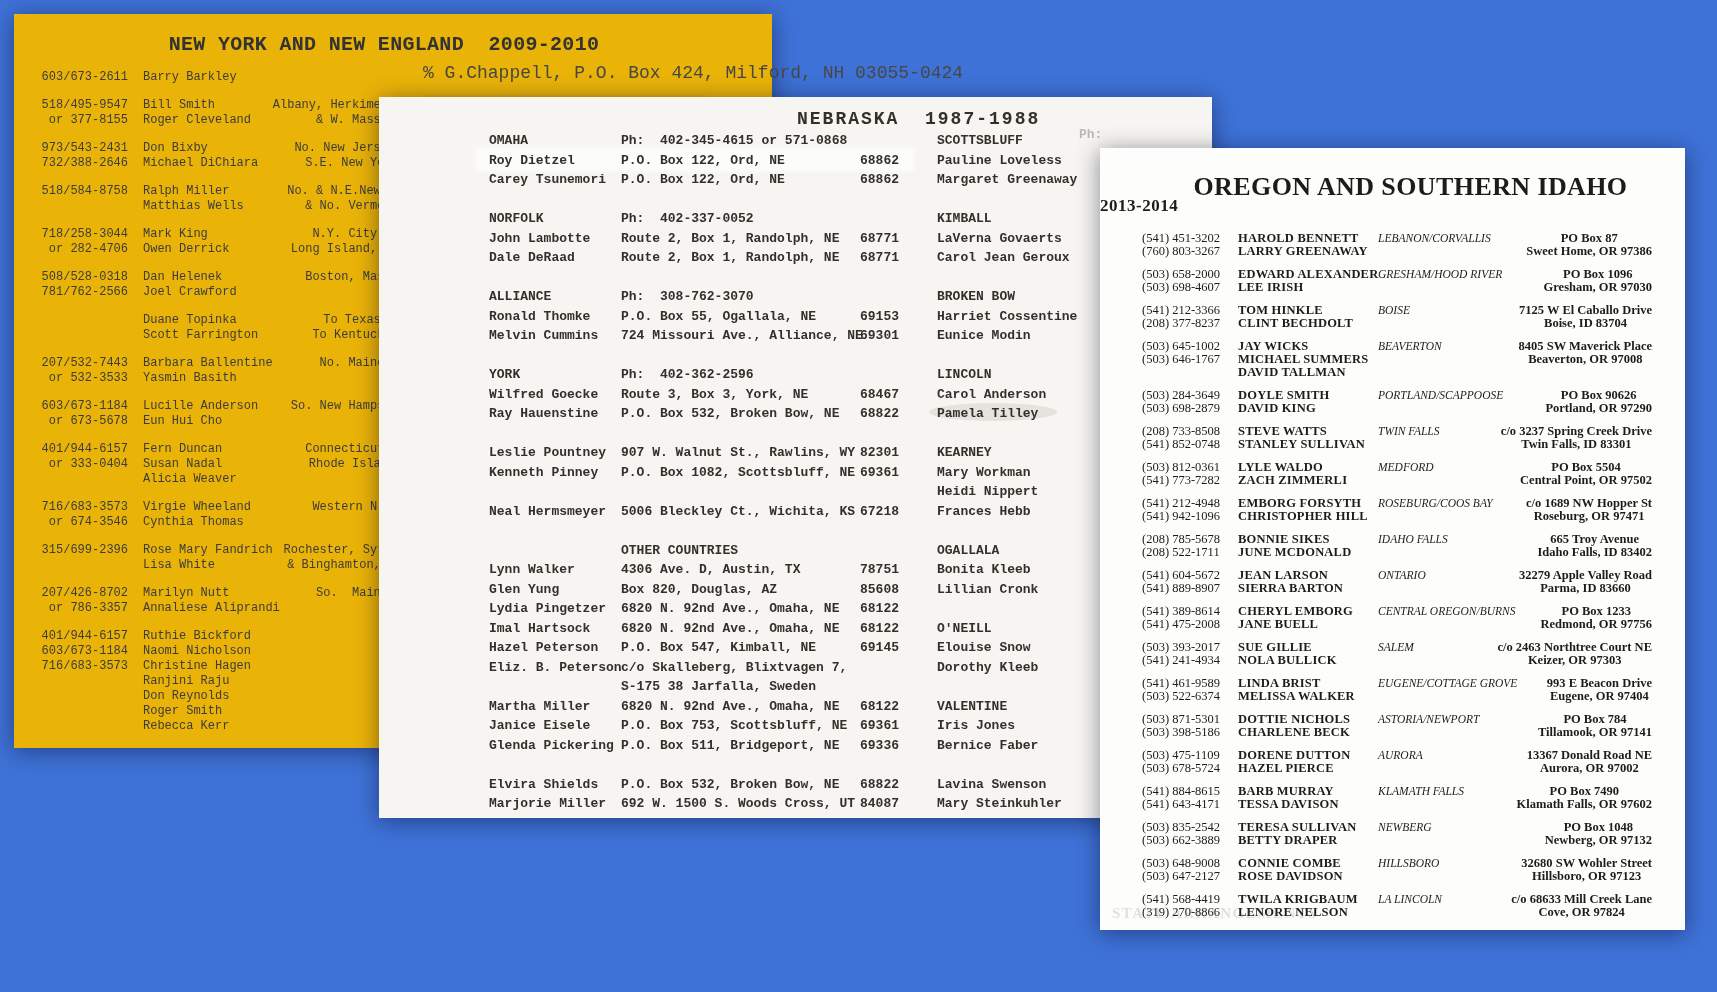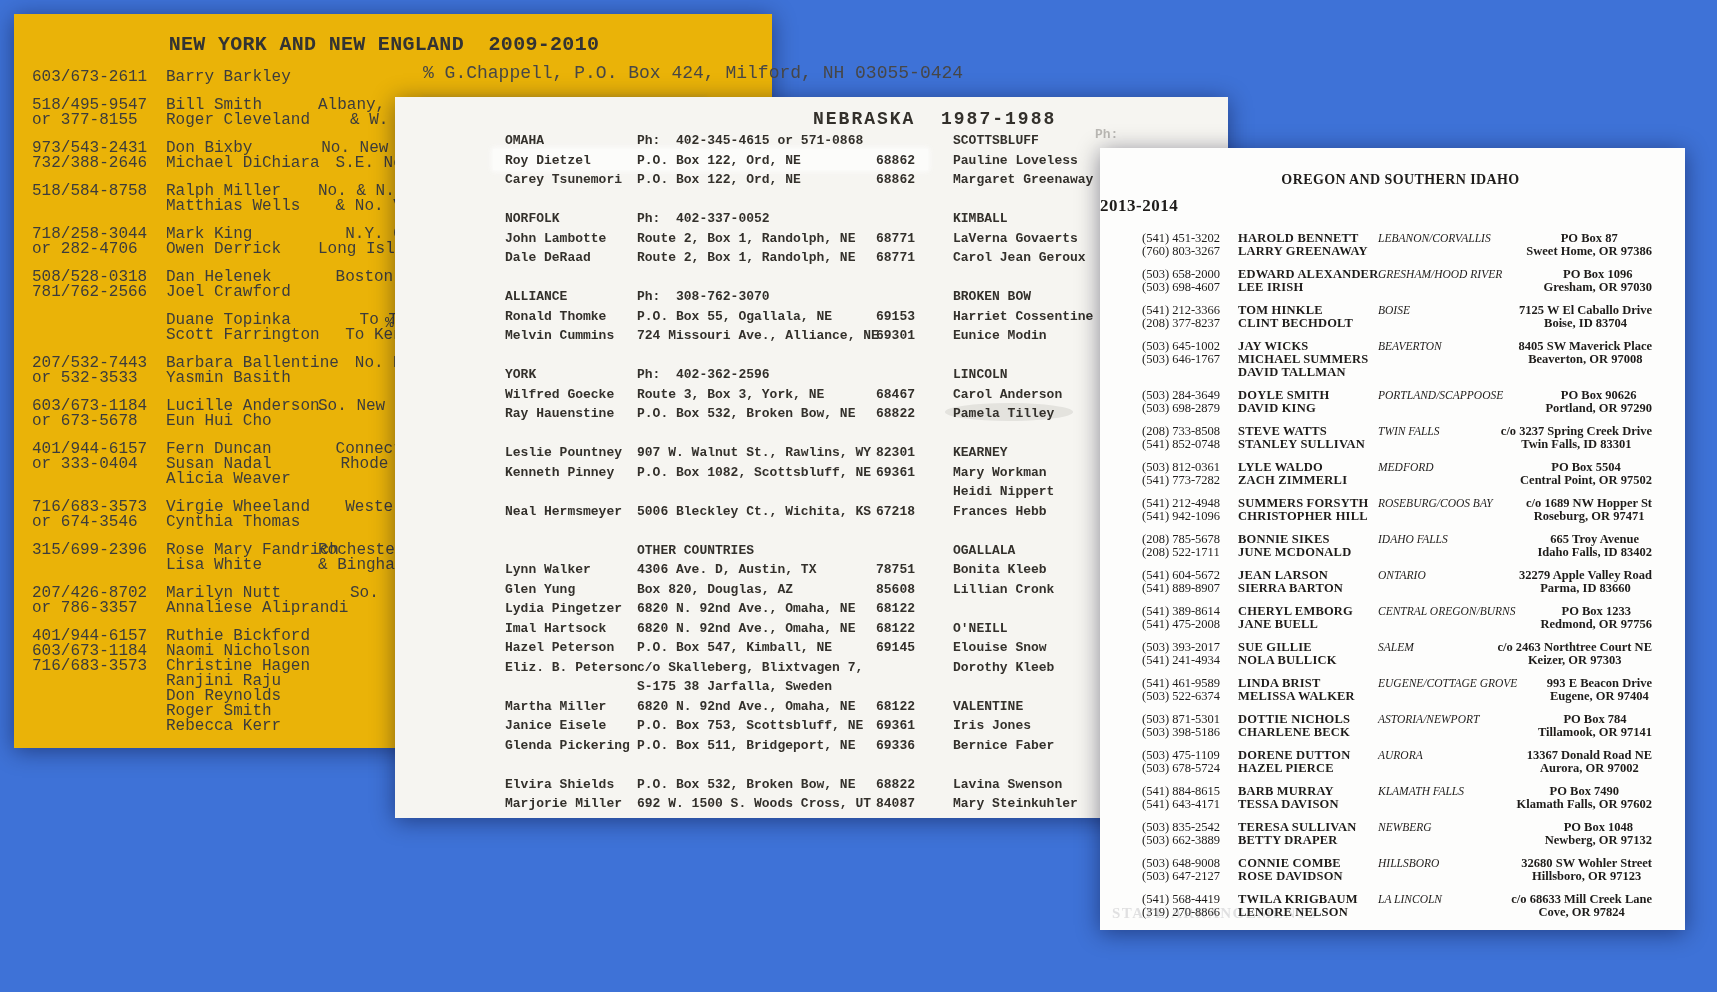--- a/index.html
+++ b/index.html
@@ -9,50 +9,50 @@
 
   
   .page.ny{left:14px;top:14px;width:758px;height:734px;background:#eab308;z-index:1;
            font-family:Liberation Mono, monospace;color:#3c3c3c;}
   .ny-title{position:absolute;top:19px;left:0;width:740px;text-align:center;
             font-size:20px;font-weight:bold;color:#333;letter-spacing:.3px;}
   .ny-care{position:absolute;left:409px;top:49px;font-size:18px;color:#474747;}
   .ny-streak{position:absolute;left:408px;top:82px;width:285px;height:9px;
              background:rgba(110,110,110,.14);filter:blur(2px);}
   .ny-rows{position:absolute;left:18px;top:56px;}
-  .ny-row{display:flex;margin-bottom:13px;font-size:16px;line-height:15px;gap:23px;}
+  .ny-row{display:flex;margin-bottom:13px;font-size:12px;line-height:15px;}
   .ny-phones{width:96px;text-align:right;white-space:pre;}
   .ny-names{width:120px;margin-left:15px;white-space:pre;}
   .ny-region{width:160px;margin-left:9px;text-align:center;white-space:pre;}
   .ny-frag{position:absolute;left:371px;top:301px;font-size:14.5px;}
 
   
-  .page.ne{left:395px;top:97px;width:833px;height:721px;background:#f6f5f1;z-index:2;
+  .page.ne{left:379px;top:97px;width:833px;height:721px;background:#f6f5f1;z-index:2;
            font-family:"Liberation Mono","DejaVu Sans Mono",monospace;color:#33302b;}
   .ne-title{position:absolute;left:418px;top:12px;font-size:18px;font-weight:bold;
             letter-spacing:2px;white-space:pre;}
   .ne-ghost{position:absolute;left:700px;top:30px;font-size:13px;font-weight:bold;opacity:.3;}
   .ne-grid{position:absolute;left:0;top:35px;width:100%;}
   .ne-line{position:relative;height:19.5px;line-height:17px;font-size:13px;font-weight:bold;white-space:pre;}
   .ne-name{position:absolute;left:110px;}
   .ne-addr{position:absolute;left:242px;}
   .ne-zip{position:absolute;left:460px;width:60px;text-align:right;}
   .ne-right{position:absolute;left:558px;}
   .ne-wo{position:absolute;left:98px;top:52px;width:435px;height:21px;
          background:rgba(253,253,252,.85);box-shadow:0 0 5px 2px rgba(253,253,252,.8);}
   .ne-smudge{position:absolute;left:550px;top:306px;width:128px;height:18px;
              background:rgba(70,64,55,.10);border-radius:50%;}
   .ne-grid, .ne-title, .ne-ghost{z-index:2;}
   .ne-wo,.ne-smudge{z-index:1;}
 
   
   .page.or{left:1100px;top:148px;width:585px;height:782px;background:#fdfdfc;z-index:3;
            font-family:"Liberation Serif",serif;color:#1e1c1a;}
-  .or-title1{position:absolute;top:24px;left:8px;width:100%;text-align:center;
-             font-size:14px;font-weight:bold;letter-spacing:.4px;}
+  .or-title1{position:absolute;top:24px;left:18px;width:100%;text-align:center;
+             font-size:26px;font-weight:bold;letter-spacing:.4px;}
   .or-title2{position:absolute;top:48px;left:0;width:100%;text-align:left;
              font-size:17px;font-weight:bold;letter-spacing:.5px;}
   .or-rows{position:absolute;left:0;top:84px;width:100%;}
   .or-row{position:relative;display:flex;margin-bottom:10px;font-size:12.5px;line-height:13px;}
   .or-phones{margin-left:42px;width:96px;white-space:pre;}
   .or-names{width:140px;font-weight:bold;letter-spacing:.2px;white-space:pre;}
   .or-region{width:140px;font-style:italic;font-size:11.5px;white-space:pre;}
   .or-addr{position:absolute;right:33px;top:0;text-align:center;font-weight:bold;white-space:pre;}
   .or-ghost{position:absolute;left:12px;top:757px;font-size:15px;font-weight:bold;
             color:rgba(95,95,105,.18);letter-spacing:1.5px;}
@@ -225,21 +225,21 @@
           <div class="or-addr"><div>c/o 3237 Spring Creek Drive</div><div>Twin Falls, ID 83301</div></div>
         </div>
         <div class="or-row">
           <div class="or-phones"><div>(503) 812-0361</div><div>(541) 773-7282</div></div>
           <div class="or-names"><div>LYLE WALDO</div><div>ZACH ZIMMERLI</div></div>
           <div class="or-region">MEDFORD</div>
           <div class="or-addr"><div>PO Box 5504</div><div>Central Point, OR 97502</div></div>
         </div>
         <div class="or-row">
           <div class="or-phones"><div>(541) 212-4948</div><div>(541) 942-1096</div></div>
-          <div class="or-names"><div>SUMMERS FORSYTH</div><div>CHRISTOPHER HILL</div></div>
+          <div class="or-names"><div>EMBORG FORSYTH</div><div>CHRISTOPHER HILL</div></div>
           <div class="or-region">ROSEBURG/COOS BAY</div>
           <div class="or-addr"><div>c/o 1689 NW Hopper St</div><div>Roseburg, OR 97471</div></div>
         </div>
         <div class="or-row">
           <div class="or-phones"><div>(208) 785-5678</div><div>(208) 522-1711</div></div>
           <div class="or-names"><div>BONNIE SIKES</div><div>JUNE MCDONALD</div></div>
           <div class="or-region">IDAHO FALLS</div>
           <div class="or-addr"><div>665 Troy Avenue</div><div>Idaho Falls, ID 83402</div></div>
         </div>
         <div class="or-row">

